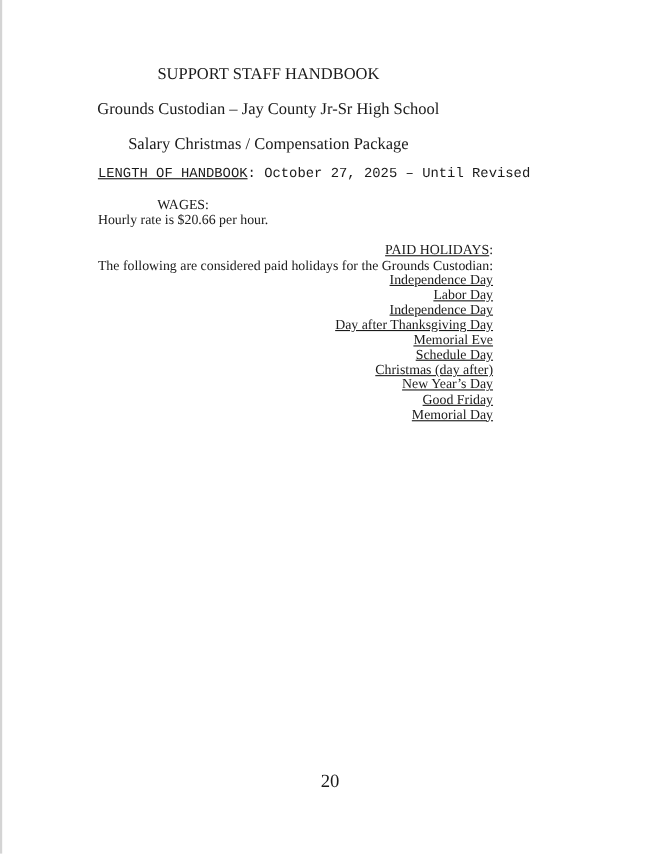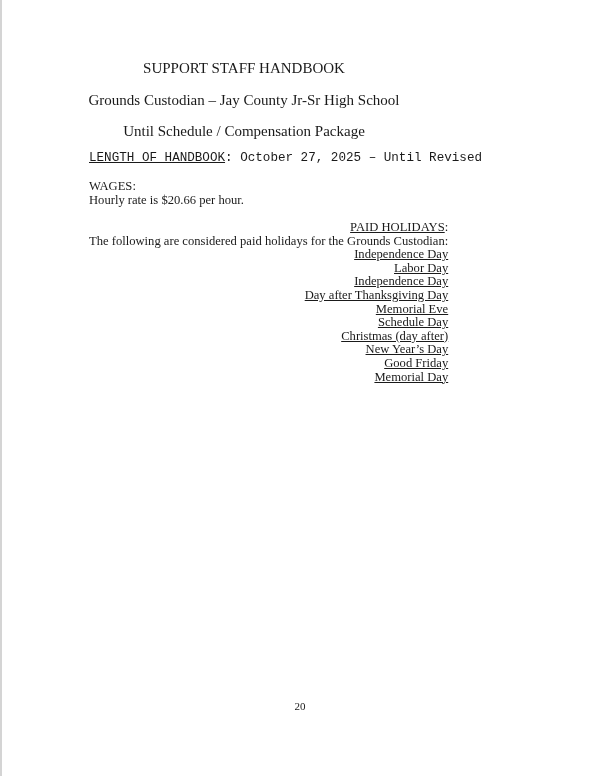--- a/index.html
+++ b/index.html
@@ -8,34 +8,34 @@
     font-family: "Liberation Serif", "DejaVu Serif", serif; color: #1a1a1a;
   }
   .edge { position: absolute; left: 0; top: 0; width: 2px; height: 776px; background: #d4d4d4; }
   .title { position: absolute; left: 0; width: 488px; text-align: center; font-size: 15px; }
   .t1 { top: 60px; }
   .t2 { top: 92px; }
   .t3 { top: 123px; }
   .body { position: absolute; left: 89px; font-size: 12.6px; line-height: 13.6px; }
   .u { text-decoration: underline; }
   .len { top: 152px; font-family: Liberation Mono, monospace; }
-  .wages { top: 180px; }
+  .wages { top: 180px; text-align: center; }
   .hol { top: 221px; text-align: right; }
   ul.hl { list-style: none; margin: 0; padding: 0 0 0 34px; }
   ul.hl li { margin: 0; padding: 0; line-height: 13.6px; text-decoration: underline; }
-  .pagenum { position: absolute; top: 700px; left: 0; width: 600px; text-align: center; font-size: 11px; }
+  .pagenum { position: absolute; top: 700px; left: 0; width: 600px; text-align: center; font-size: 17px; }
 </style>
 </head>
 <body>
 
 <div class="edge"></div>
 
 <div class="title t1">SUPPORT STAFF HANDBOOK</div>
 <div class="title t2">Grounds Custodian – Jay County Jr-Sr High School</div>
-<div class="title t3">Until Schedule / Compensation Package</div>
+<div class="title t3">Salary Christmas / Compensation Package</div>
 
 <div class="body len">
   <span class="u">LENGTH OF HANDBOOK</span><span>: October 27, 2025 – Until Revised</span>
 </div>
 
 <div class="body wages">
   <div>WAGES:</div>
   <div>Hourly rate is $20.66 per hour.</div>
 </div>
 

